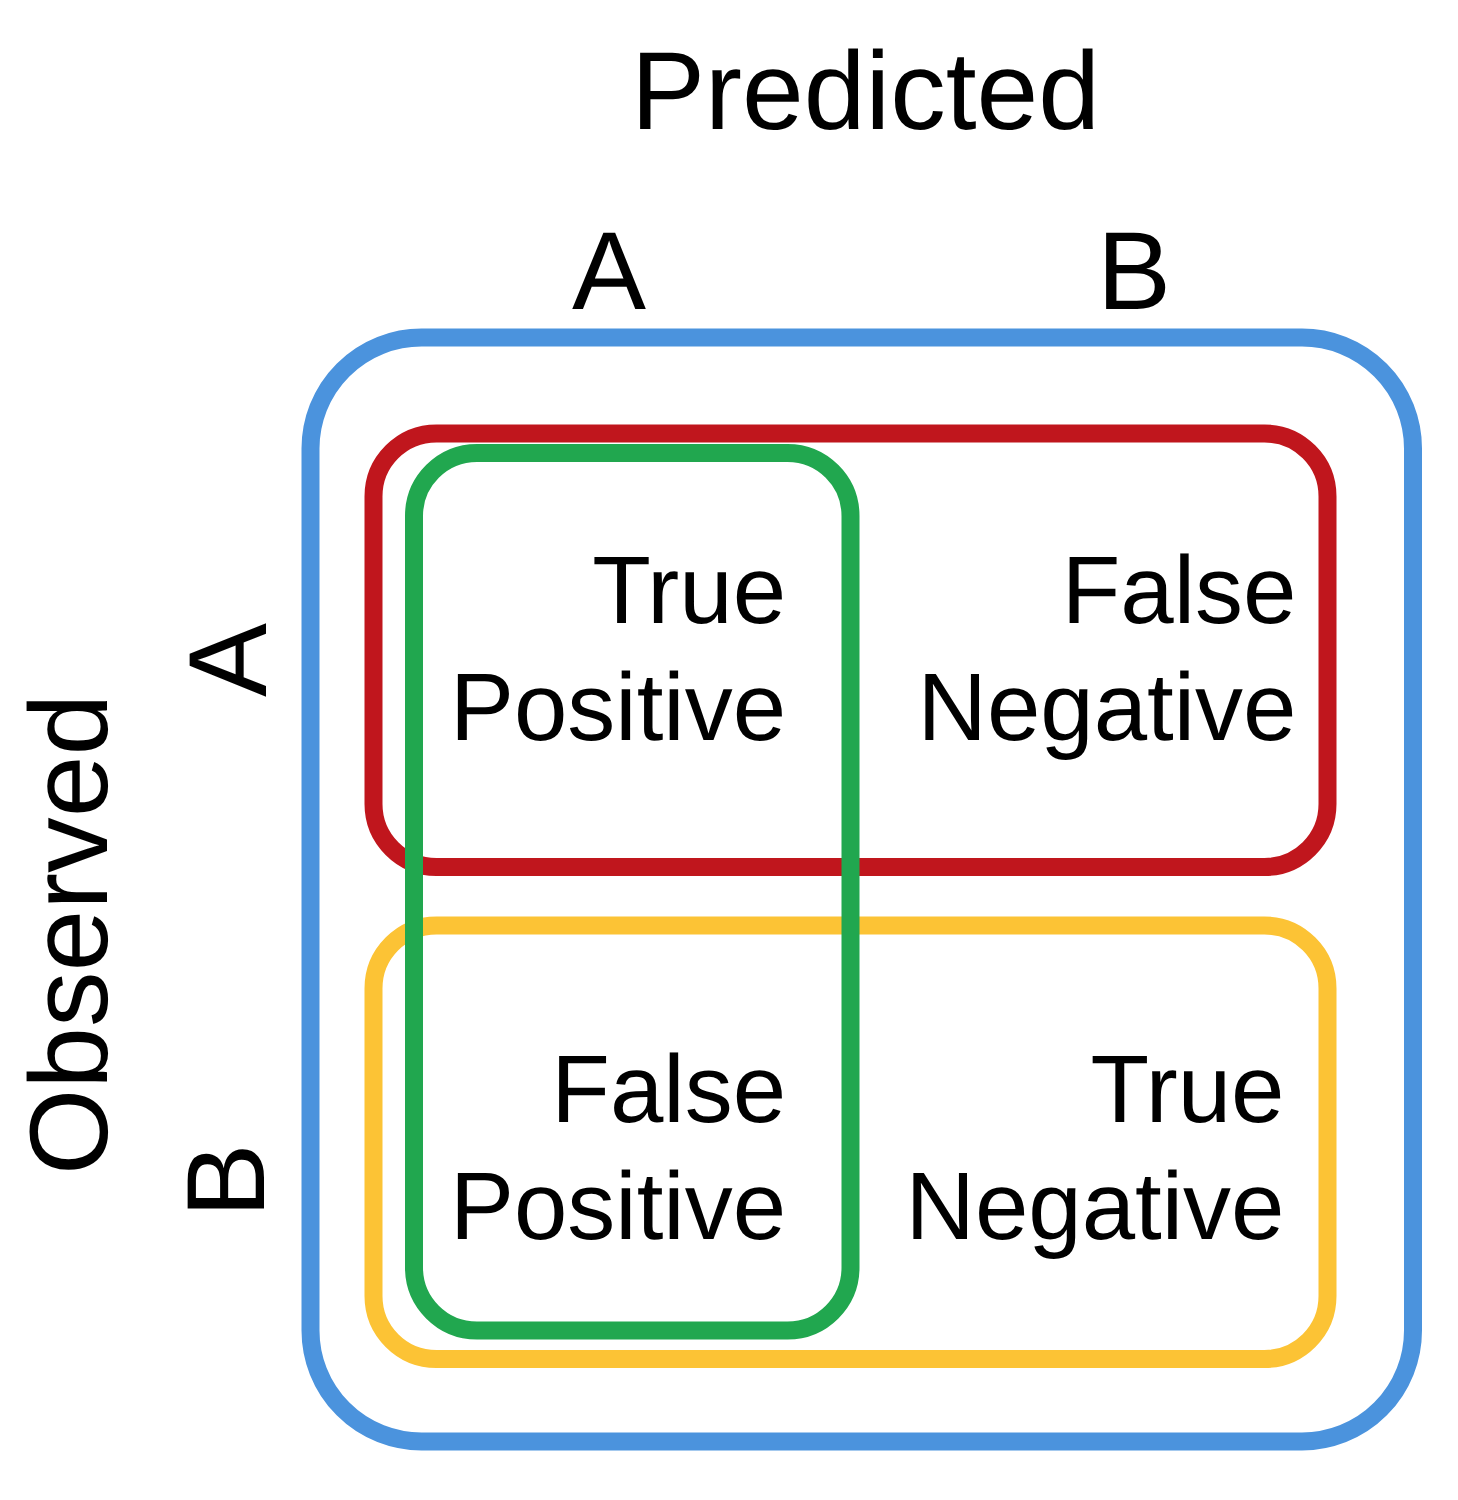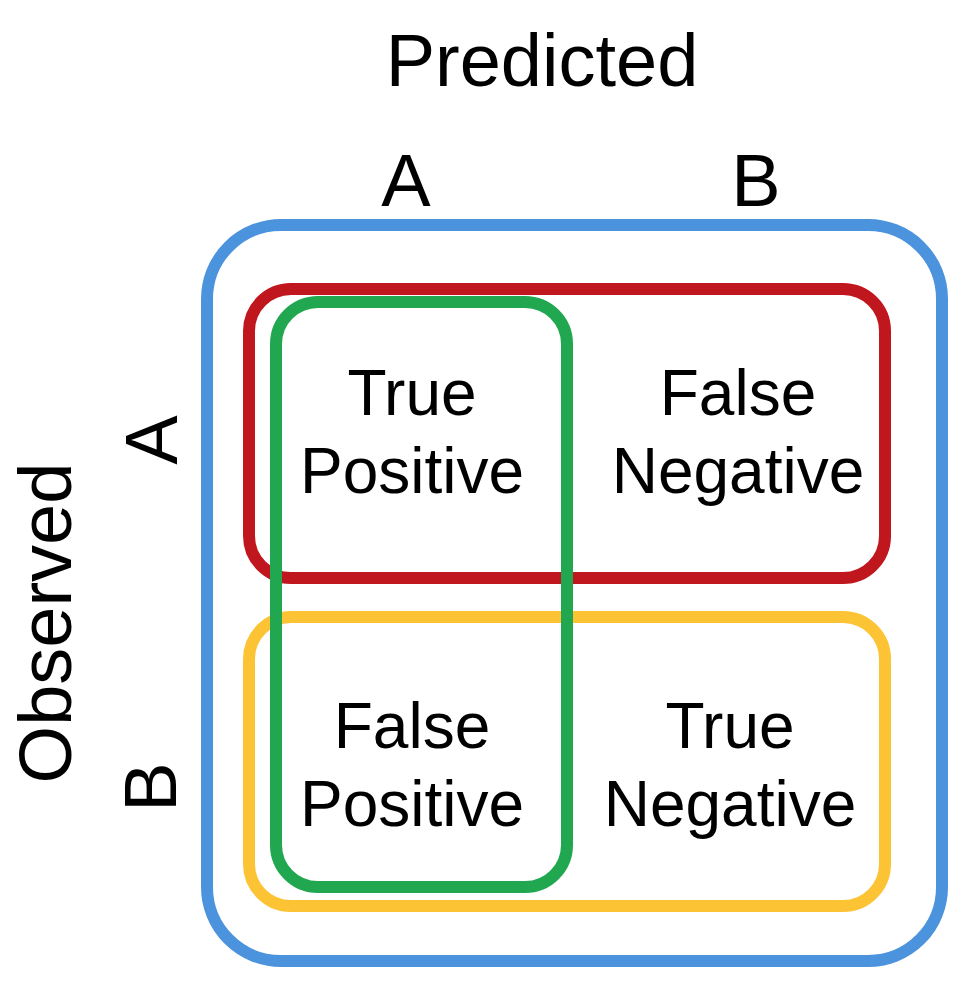--- a/index.html
+++ b/index.html
@@ -55,35 +55,35 @@
     font-size: 74px;
     line-height: 1;
   }
   .axis-letter {
     font-size: 74px;
     line-height: 1;
   }
   .rotated {
     transform: translate(-50%, -50%) rotate(-90deg);
   }
-  .title-predicted { left: 542px; top: 61px; }
+  .title-predicted { left: 577px; top: 61px; }
   .col-label-a     { left: 406px; top: 181px; }
   .col-label-b     { left: 756px; top: 181px; }
   .title-observed  { left: 46px;  top: 623px; }
   .row-label-a     { left: 152px; top: 440px; }
   .row-label-b     { left: 151px; top: 787px; }
   .cell {
     font-size: 64px;
     line-height: 78px;
   }
   .cell-tp { left: 412px; top: 432px; }
   .cell-fn { left: 738px; top: 432px; }
   .cell-fp { left: 412px; top: 765px; }
   .cell-tn { left: 730px; top: 765px; }
-  .cell span { display: block; }
+  .cell span { display: block; text-align: right; }
 </style>
 </head>
 <body>
 
 <div class="canvas">
 
   <div class="axis-title title-predicted">Predicted</div>
 
   <div class="axis-letter col-label-a">A</div>
 

